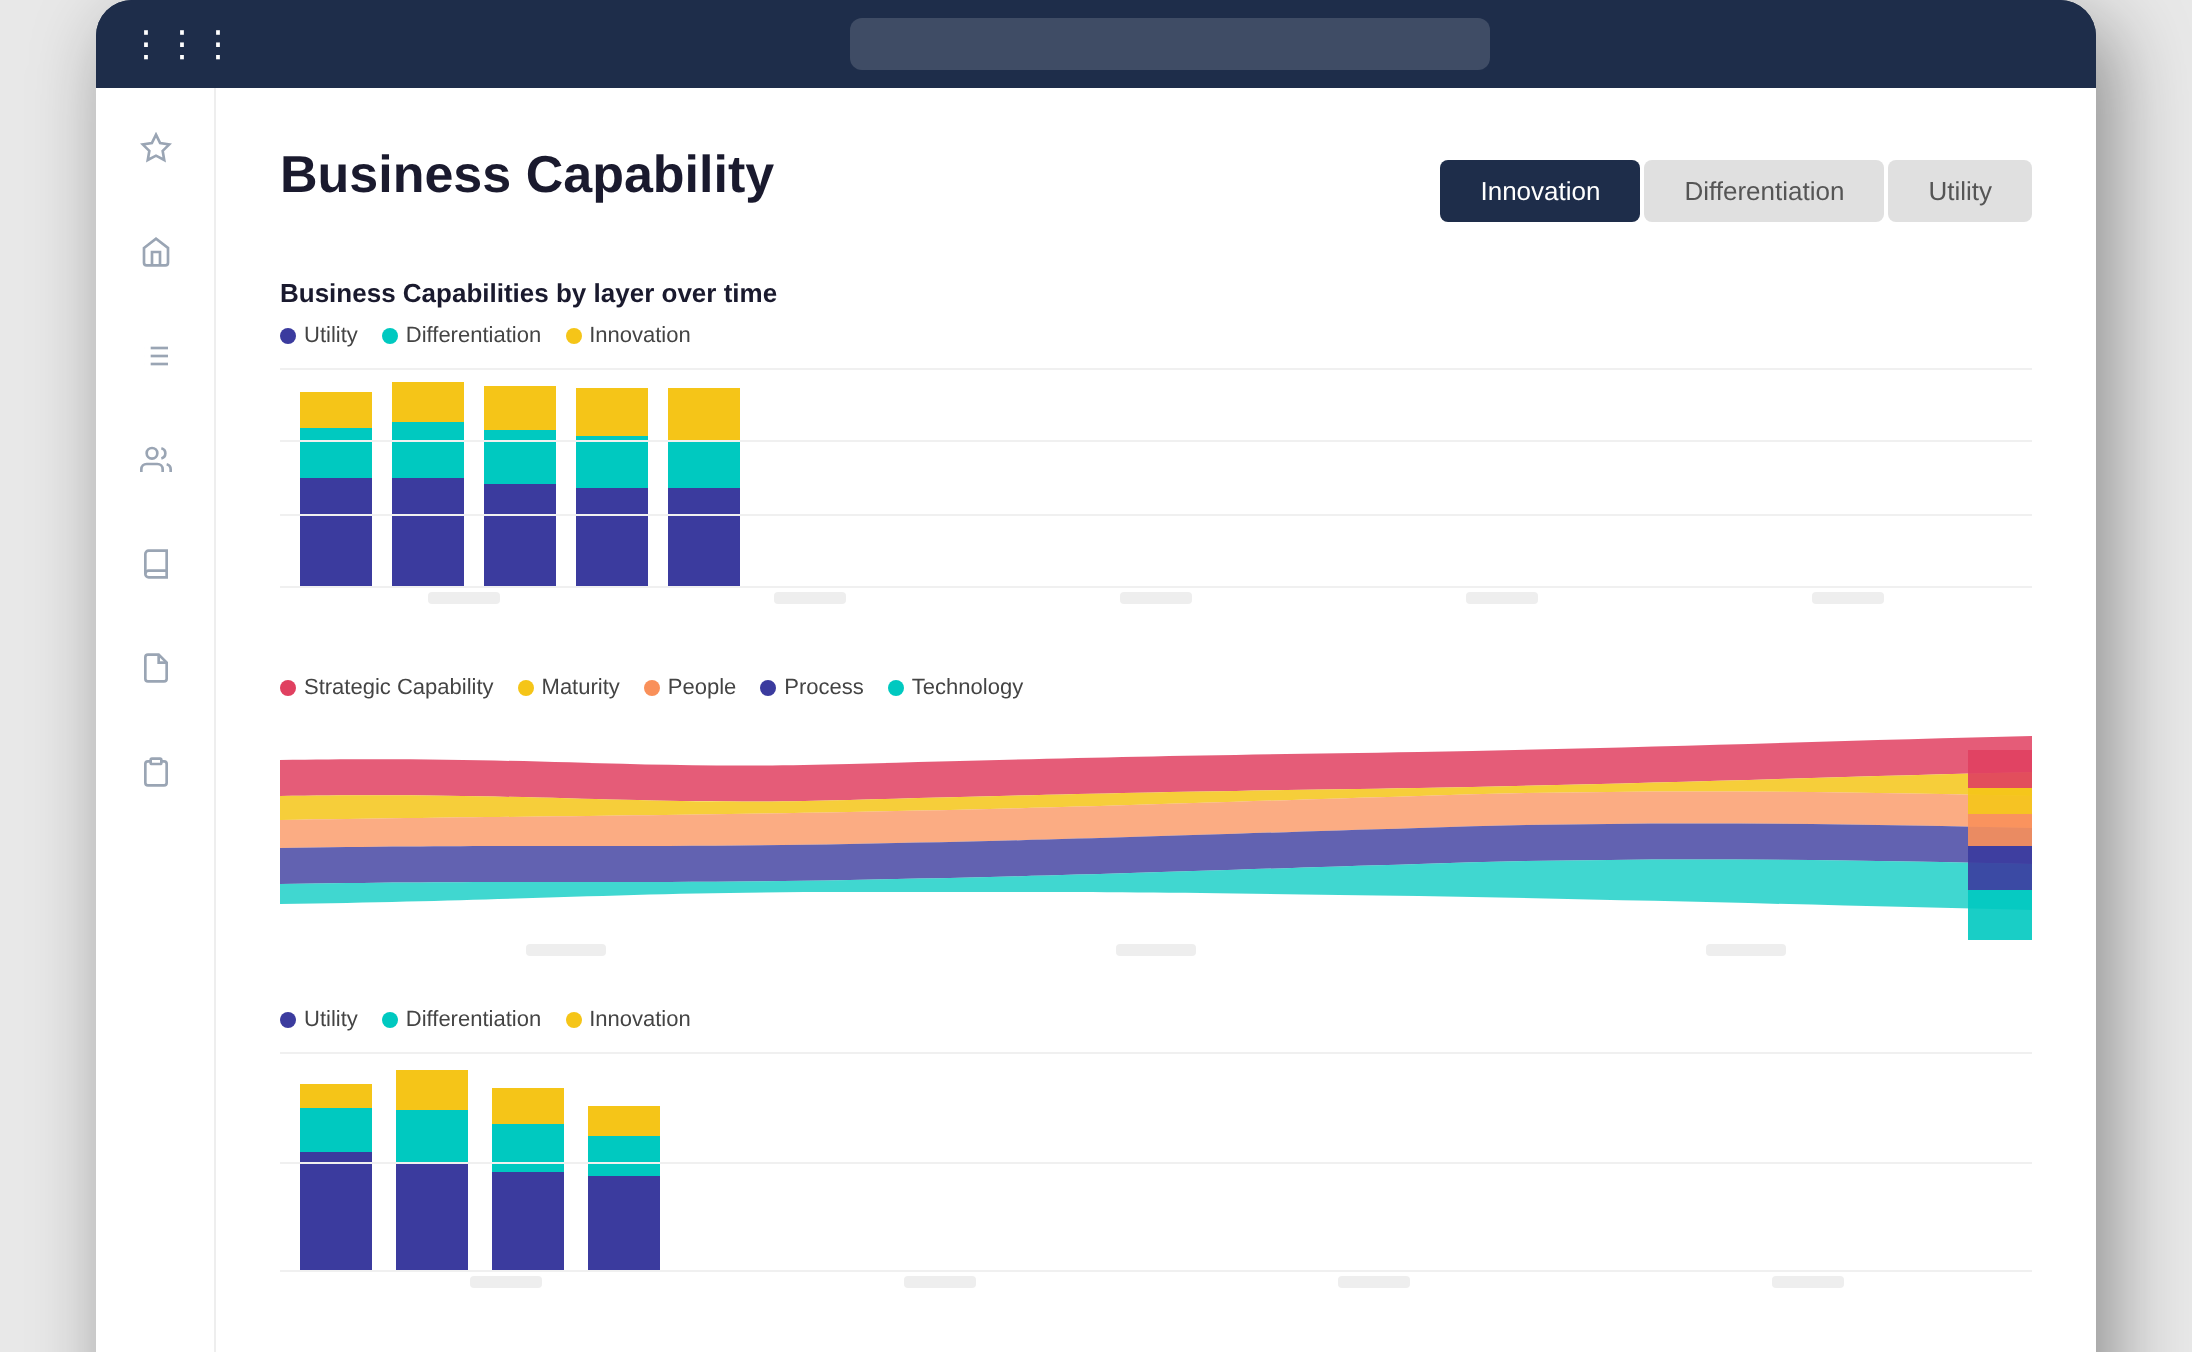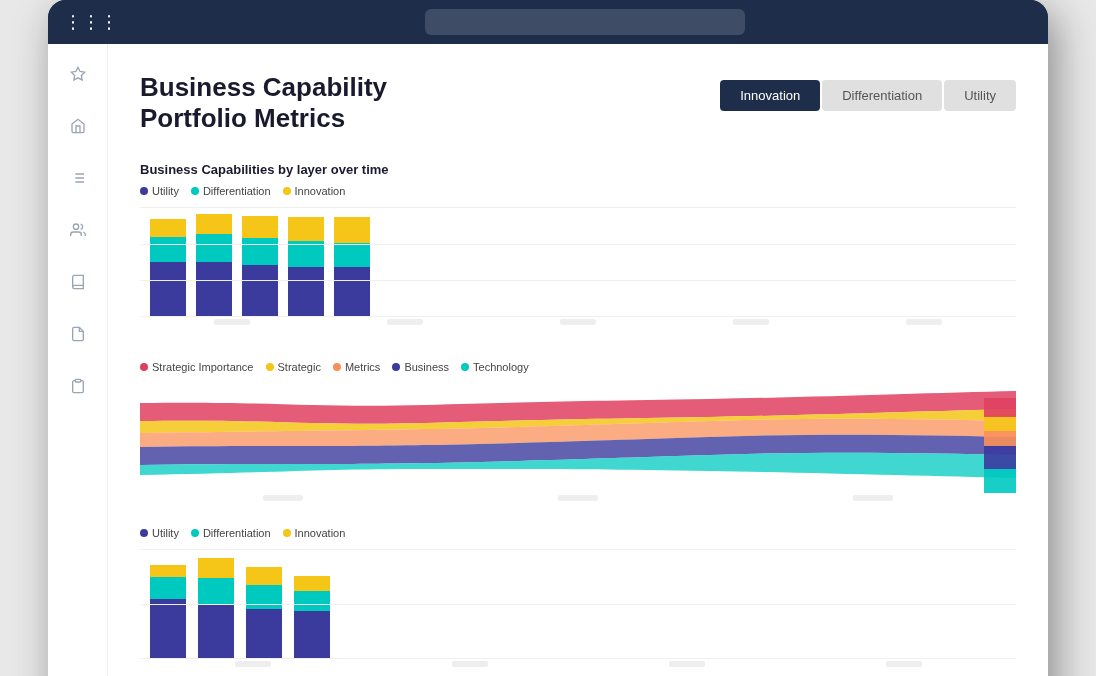--- a/index.html
+++ b/index.html
@@ -195,21 +195,20 @@
             <rect x="8" y="2" width="8" height="4" rx="1" ry="1"></rect>
           </svg>
       </div>
     </div>
 
     <div class="main-content">
 
       <div class="page-header">
         <div>
           <div class="page-title">Business Capability</div>
-          <div class="page-title">Portfolio Metrics</div>
         </div>
         <div class="tab-group">
           <button class="tab-btn active">Innovation</button>
           <button class="tab-btn inactive">Differentiation</button>
           <button class="tab-btn inactive">Utility</button>
         </div>
       </div>
 
       <div class="charts-grid">
 
@@ -278,33 +277,33 @@
               <div style="width:36px;height:6px;background:#eee;border-radius:2px;"></div>
               <div style="width:36px;height:6px;background:#eee;border-radius:2px;"></div>
             </div>
           </div>
         </div>
 
         <div class="chart-card">
           <div class="legend" style="flex-wrap:wrap;row-gap:4px;">
             <div class="legend-item">
               <div class="legend-dot" style="background:#e04060;"></div>
-              <span>Strategic Importance</span>
+              <span>Strategic Capability</span>
             </div>
             <div class="legend-item">
               <div class="legend-dot" style="background:#f5c518;"></div>
-              <span>Strategic</span>
+              <span>Maturity</span>
             </div>
             <div class="legend-item">
               <div class="legend-dot" style="background:#f9905a;"></div>
-              <span>Metrics</span>
+              <span>People</span>
             </div>
             <div class="legend-item">
               <div class="legend-dot" style="background:#3b3b9e;"></div>
-              <span>Business</span>
+              <span>Process</span>
             </div>
             <div class="legend-item">
               <div class="legend-dot" style="background:#00c9c0;"></div>
               <span>Technology</span>
             </div>
           </div>
 
           <div style="height:110px;position:relative;overflow:hidden;">
             <svg width="100%" height="110" viewBox="0 0 400 110" preserveAspectRatio="none">
 

